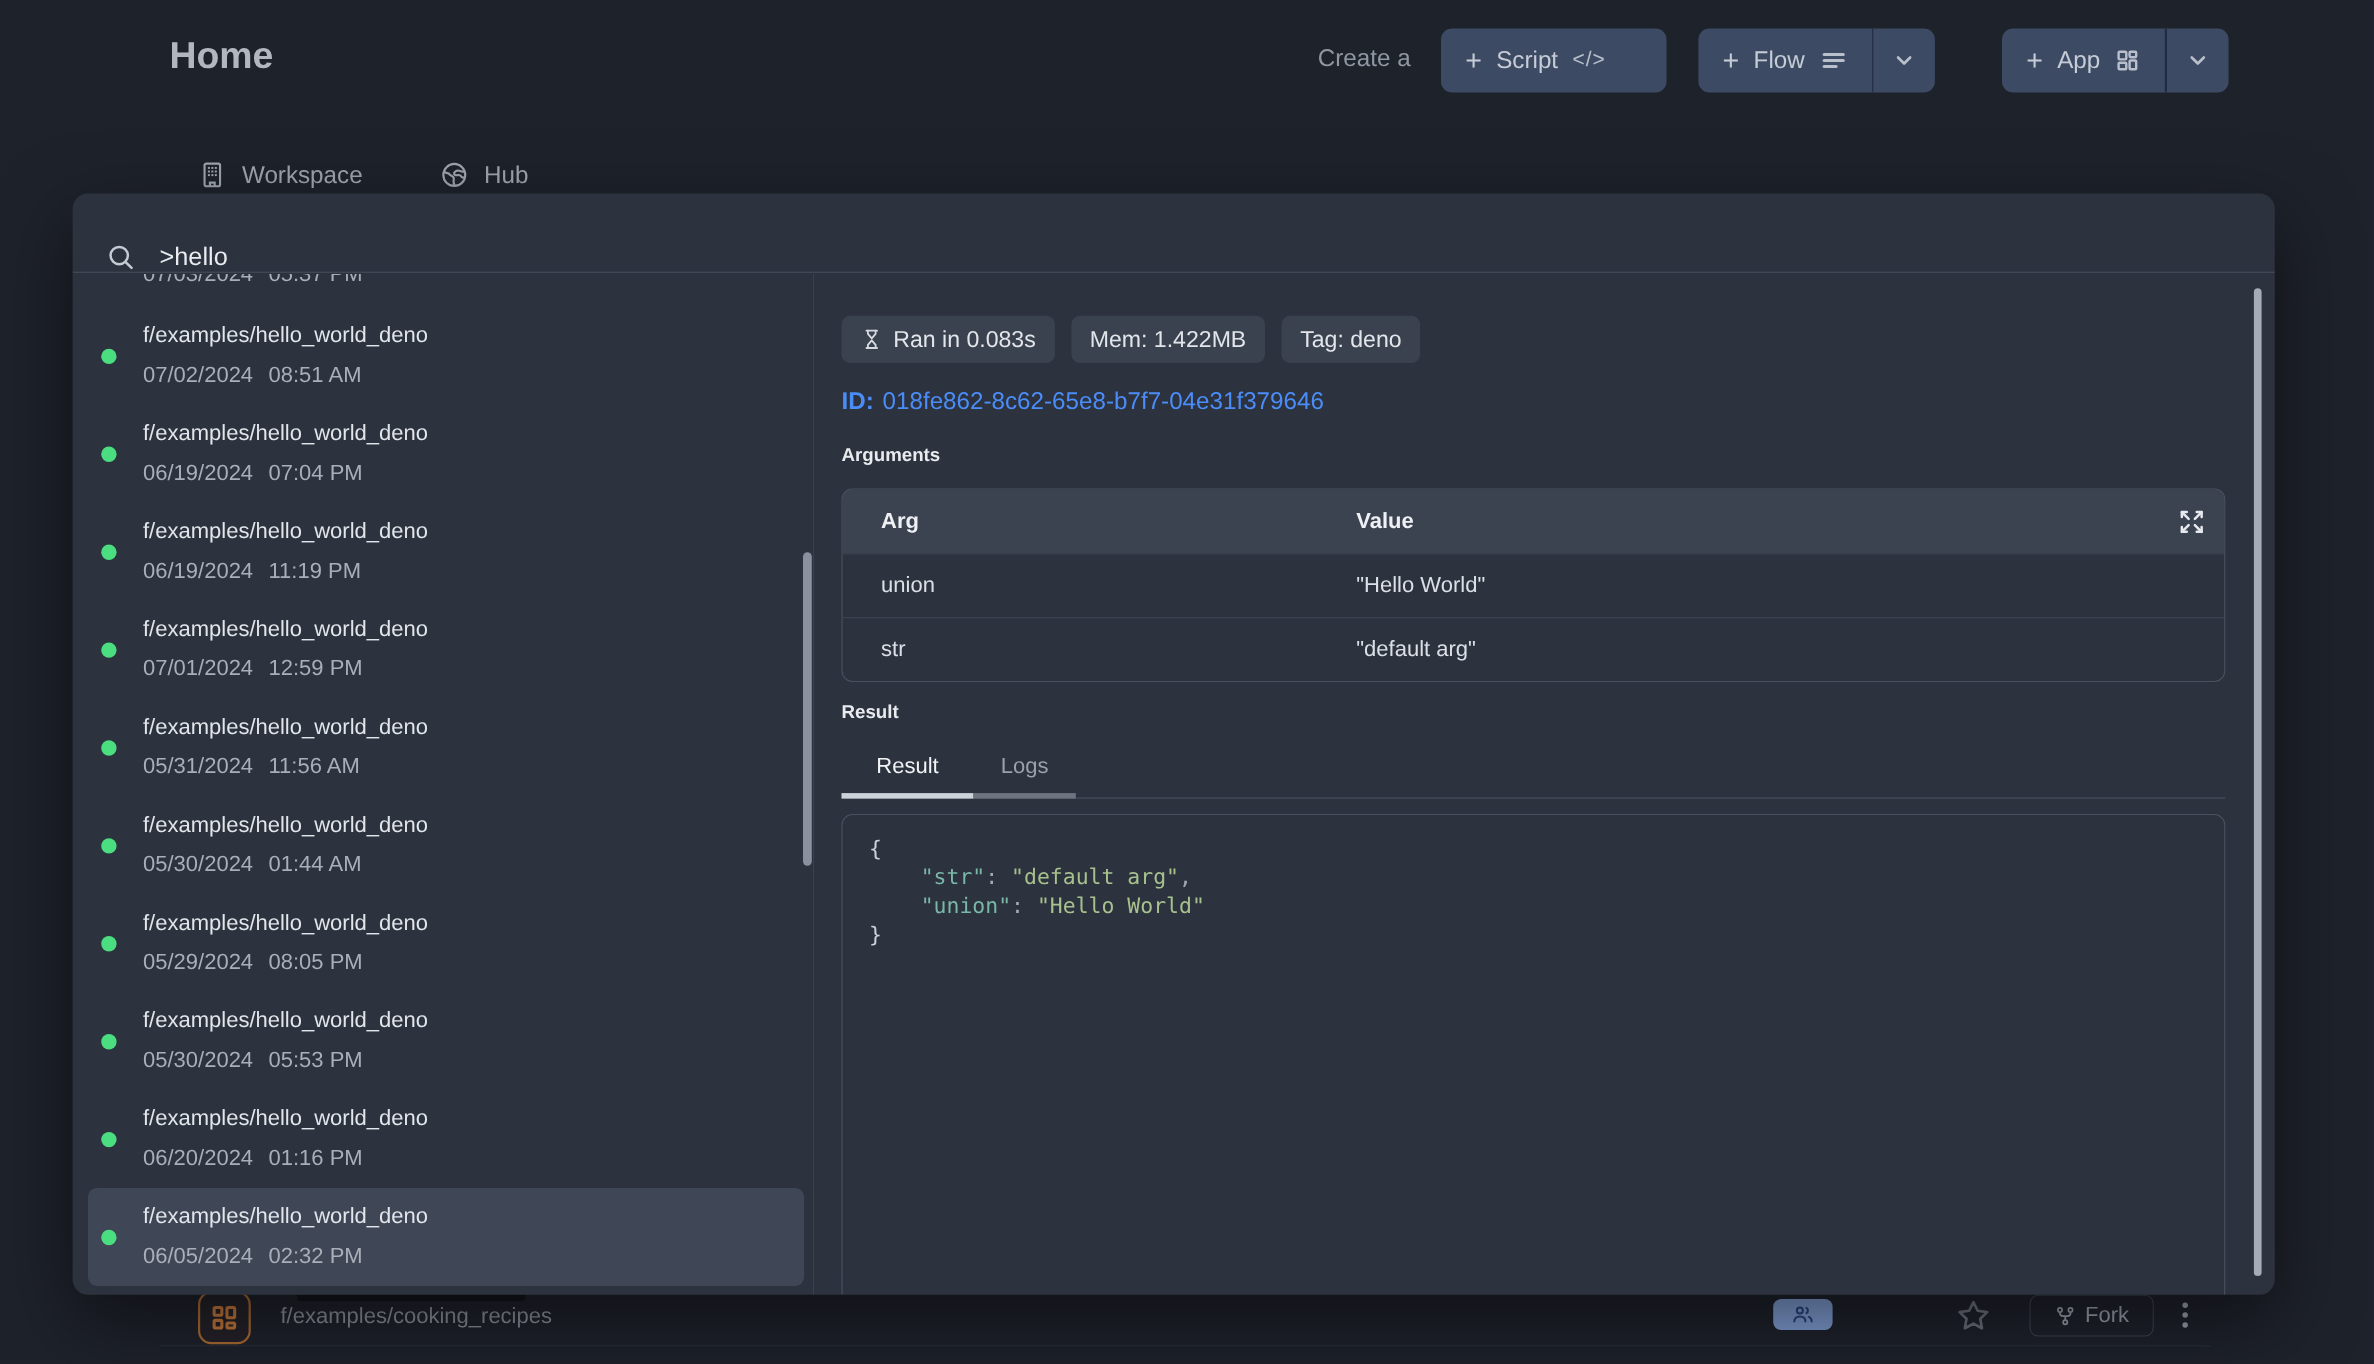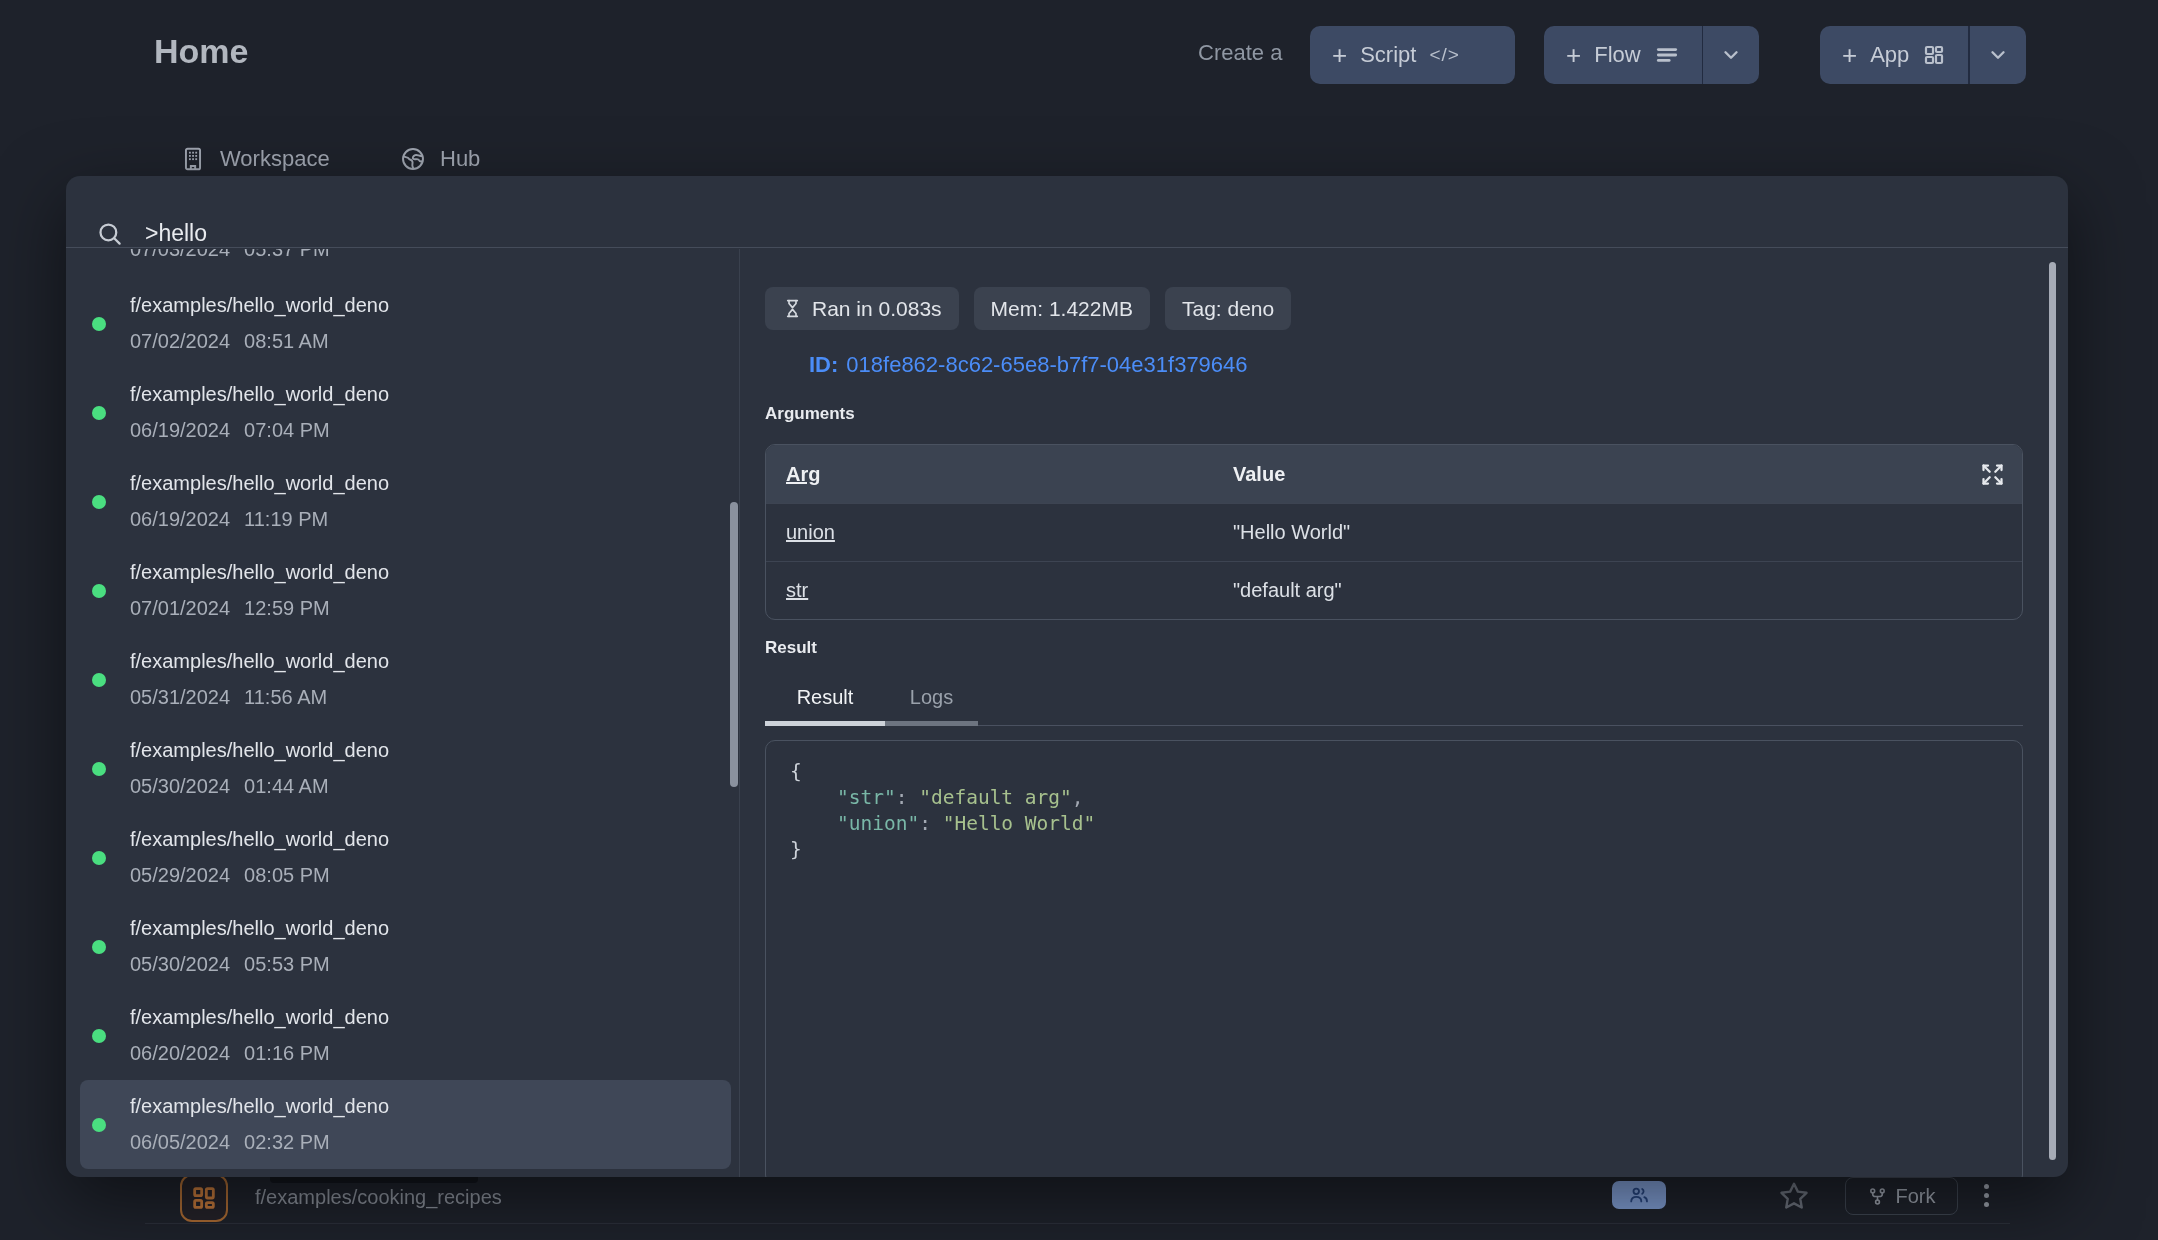--- a/index.html
+++ b/index.html
@@ -64,29 +64,29 @@
     margin-left: 14px; margin-right: 8px; padding-left: 50px; }
   .run-item.selected .dot { left: 12px; }
   #list-scrollbar { position: absolute; right: 1px; top: 253px; width: 8px; height: 285px;
     background: #8a919e; border-radius: 4px; }
 
   
   #run-details { flex: 1; position: relative; padding: 38px 45px 0 25px; overflow: hidden; }
   #badges { display: flex; gap: 15px; }
   .badge { height: 43px; background: #3b424f; border-radius: 8px; display: flex; align-items: center;
     gap: 9px; padding: 0 17px; font-size: 21px; color: #e2e5ea; }
-  #id-row { margin-top: 22px; font-size: 22px; color: #4b8df8; height: 26px; cursor: pointer; margin-left: 44px; }
+  #id-row { margin-top: 22px; font-size: 22px; color: #4b8df8; height: 26px; cursor: pointer; }
   #id-row .id-label { font-weight: 700; margin-right: 8px; }
   .section-label { margin-top: 26px; font-size: 17px; font-weight: 700; color: #e9ebef; height: 24px; }
 
   #args-table { margin-top: 16px; border: 1px solid #4a5260; border-radius: 10px; overflow: hidden; }
   .tr { display: grid; grid-template-columns: 467px 1fr 60px; align-items: center; height: 58px; }
   .tr.head { background: #3b4351; font-weight: 700; color: #eef0f3; font-size: 20px; }
   .tr.row { border-top: 1px solid #3d4452; font-size: 20px; color: #dce0e6; }
-  .td-arg { padding-left: 20px; text-decoration: underline; }
+  .td-arg { padding-left: 35px; }
   .td-icon { display: flex; justify-content: center; cursor: pointer; }
 
   #results-label { margin-top: 18px; }
   #result-tabs { margin-top: 20px; }
   .tab-labels { display: flex; height: 30px; align-items: center; font-size: 20px; }
   .tab-label { cursor: pointer; text-align: center; }
   .tab-label.result { width: 120px; color: #f1f3f5; font-weight: 500; }
   .tab-label.logs { width: 93px; color: #9aa1ab; }
   .tab-track { position: relative; height: 5px; margin-top: 9px; }
   .tab-track .line { position: absolute; left: 0; right: 0; bottom: 0; height: 1px; background: #4a5160; }

